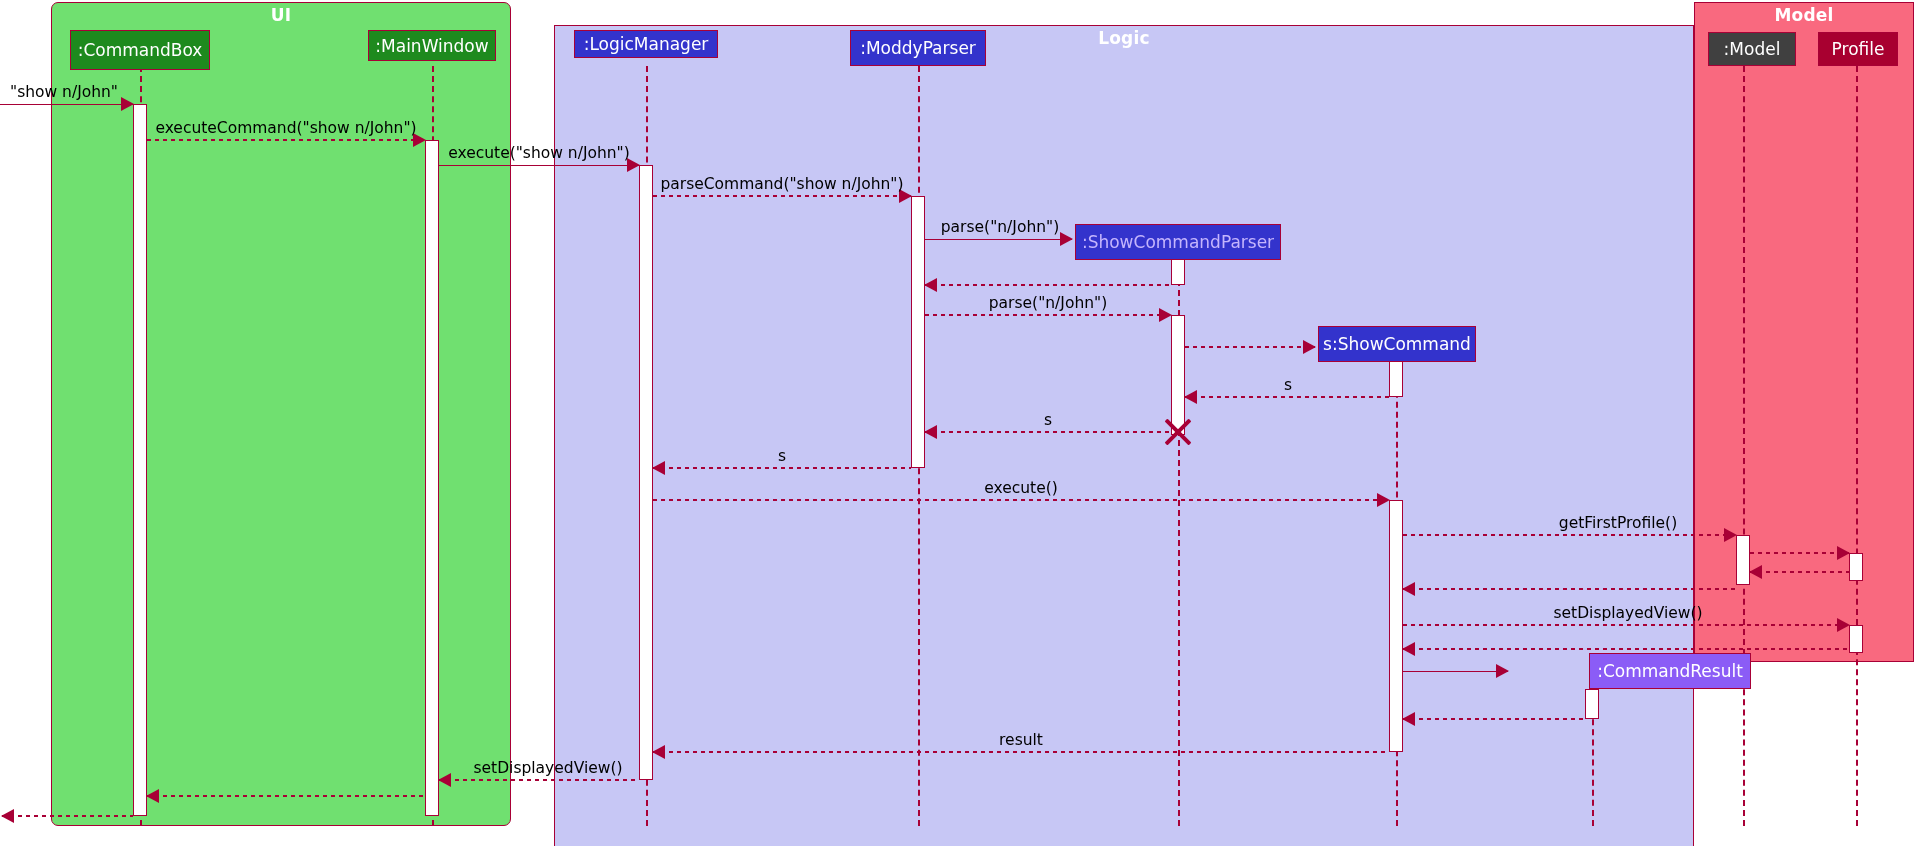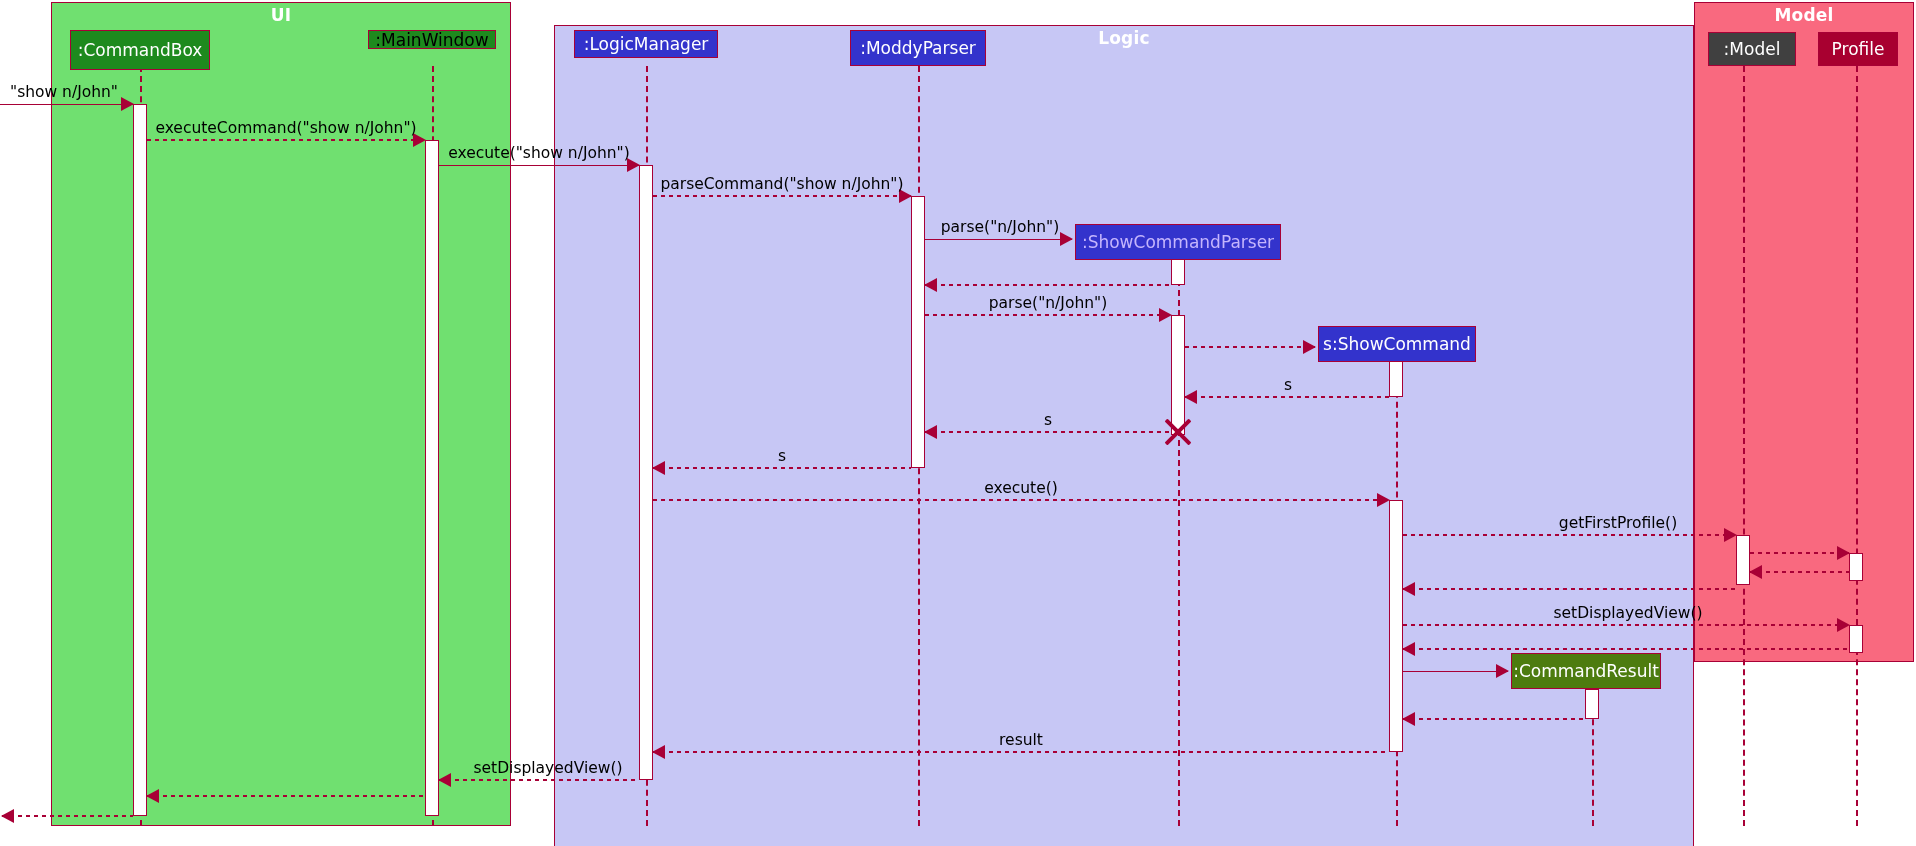--- a/index.html
+++ b/index.html
@@ -40,21 +40,21 @@
   .destroy{position:absolute;width:34px;height:34px;transform:translate(-50%,-50%);}
   .destroy::before,.destroy::after{content:"";position:absolute;left:50%;top:0;
      width:4px;height:100%;background:#A80036;border-radius:1px;}
   .destroy::before{transform:translateX(-50%) rotate(45deg);}
   .destroy::after{transform:translateX(-50%) rotate(-45deg);}
 </style>
 </head>
 <body>
 
 <div id="stage">
-    <div class="group" style="left: 51px; top: 2px; width: 460px; height: 824px; background: rgb(112, 224, 112);">
+    <div class="group" style="left: 51px; top: 2px; width: 460px; height: 824px; background: rgb(112, 224, 112); border-radius: 7px;">
       <div class="group-title" style="color: rgb(255, 255, 255);">UI</div>
     </div>
     <div class="group" style="left: 554px; top: 2px; width: 1140px; height: 824px; background: rgb(199, 199, 245); margin-top: 23px;">
       <div class="group-title" style="color: rgb(255, 255, 255);">Logic</div>
     </div>
     <div class="group" style="left: 1694px; top: 2px; width: 220px; height: 660px; background: rgb(249, 105, 127);">
       <div class="group-title" style="color: rgb(255, 255, 255);">Model</div>
     </div>
     <div class="lifeline" style="left: 140px; top: 66px; height: 760px;"></div>
     <div class="lifeline" style="left: 432px; top: 66px; height: 760px;"></div>
@@ -182,21 +182,21 @@
     <div class="msg dashed" style="left: 147px; top: 796px; width: 278px;">
       <div class="line"></div>
       <div class="arrowhead l"></div>
     </div>
     <div class="msg dashed" style="left: 2px; top: 816px; width: 131px;">
       <div class="line"></div>
       <div class="arrowhead l"></div>
     </div>
     <div class="destroy" style="left: 1178px; top: 432px;"></div>
     <div class="pbox" style="left: 70px; top: 30px; width: 140px; height: 40px; background: rgb(30, 138, 30); color: rgb(255, 255, 255);">:CommandBox</div>
-    <div class="pbox" style="left: 368px; top: 30px; width: 128px; height: 19px; background: rgb(30, 138, 30); color: #000000;">:MainWindow</div>
+    <div class="pbox" style="left: 368px; top: 30px; width: 128px; height: 31px; background: rgb(30, 138, 30); color: #ffffff;">:MainWindow</div>
     <div class="pbox" style="left: 574px; top: 30px; width: 144px; height: 28px; background: rgb(51, 51, 204); color: rgb(255, 255, 255);">:LogicManager</div>
     <div class="pbox" style="left: 850px; top: 30px; width: 136px; height: 36px; background: rgb(51, 51, 204); color: rgb(255, 255, 255);">:ModdyParser</div>
     <div class="pbox" style="left: 1075px; top: 224px; width: 206px; height: 36px; background: rgb(51, 51, 204); color: #c4b5fd;">:ShowCommandParser</div>
     <div class="pbox" style="left: 1318px; top: 326px; width: 158px; height: 36px; background: rgb(51, 51, 204); color: rgb(255, 255, 255);">s:ShowCommand</div>
-    <div class="pbox" style="left: 1511px; top: 653px; width: 150px; height: 36px; background: #4d7c0f; color: rgb(255, 255, 255);">:CommandResult</div>
+    <div class="pbox" style="left: 1589px; top: 653px; width: 162px; height: 36px; background: #8b5cf6; color: rgb(255, 255, 255);">:CommandResult</div>
     <div class="pbox" style="left: 1708px; top: 32px; width: 88px; height: 34px; background: #404040; color: rgb(255, 255, 255);">:Model</div>
     <div class="pbox" style="left: 1818px; top: 32px; width: 80px; height: 34px; background: rgb(168, 0, 48); color: rgb(255, 255, 255);">Profile</div>
   </div>
 
 </body></html>

